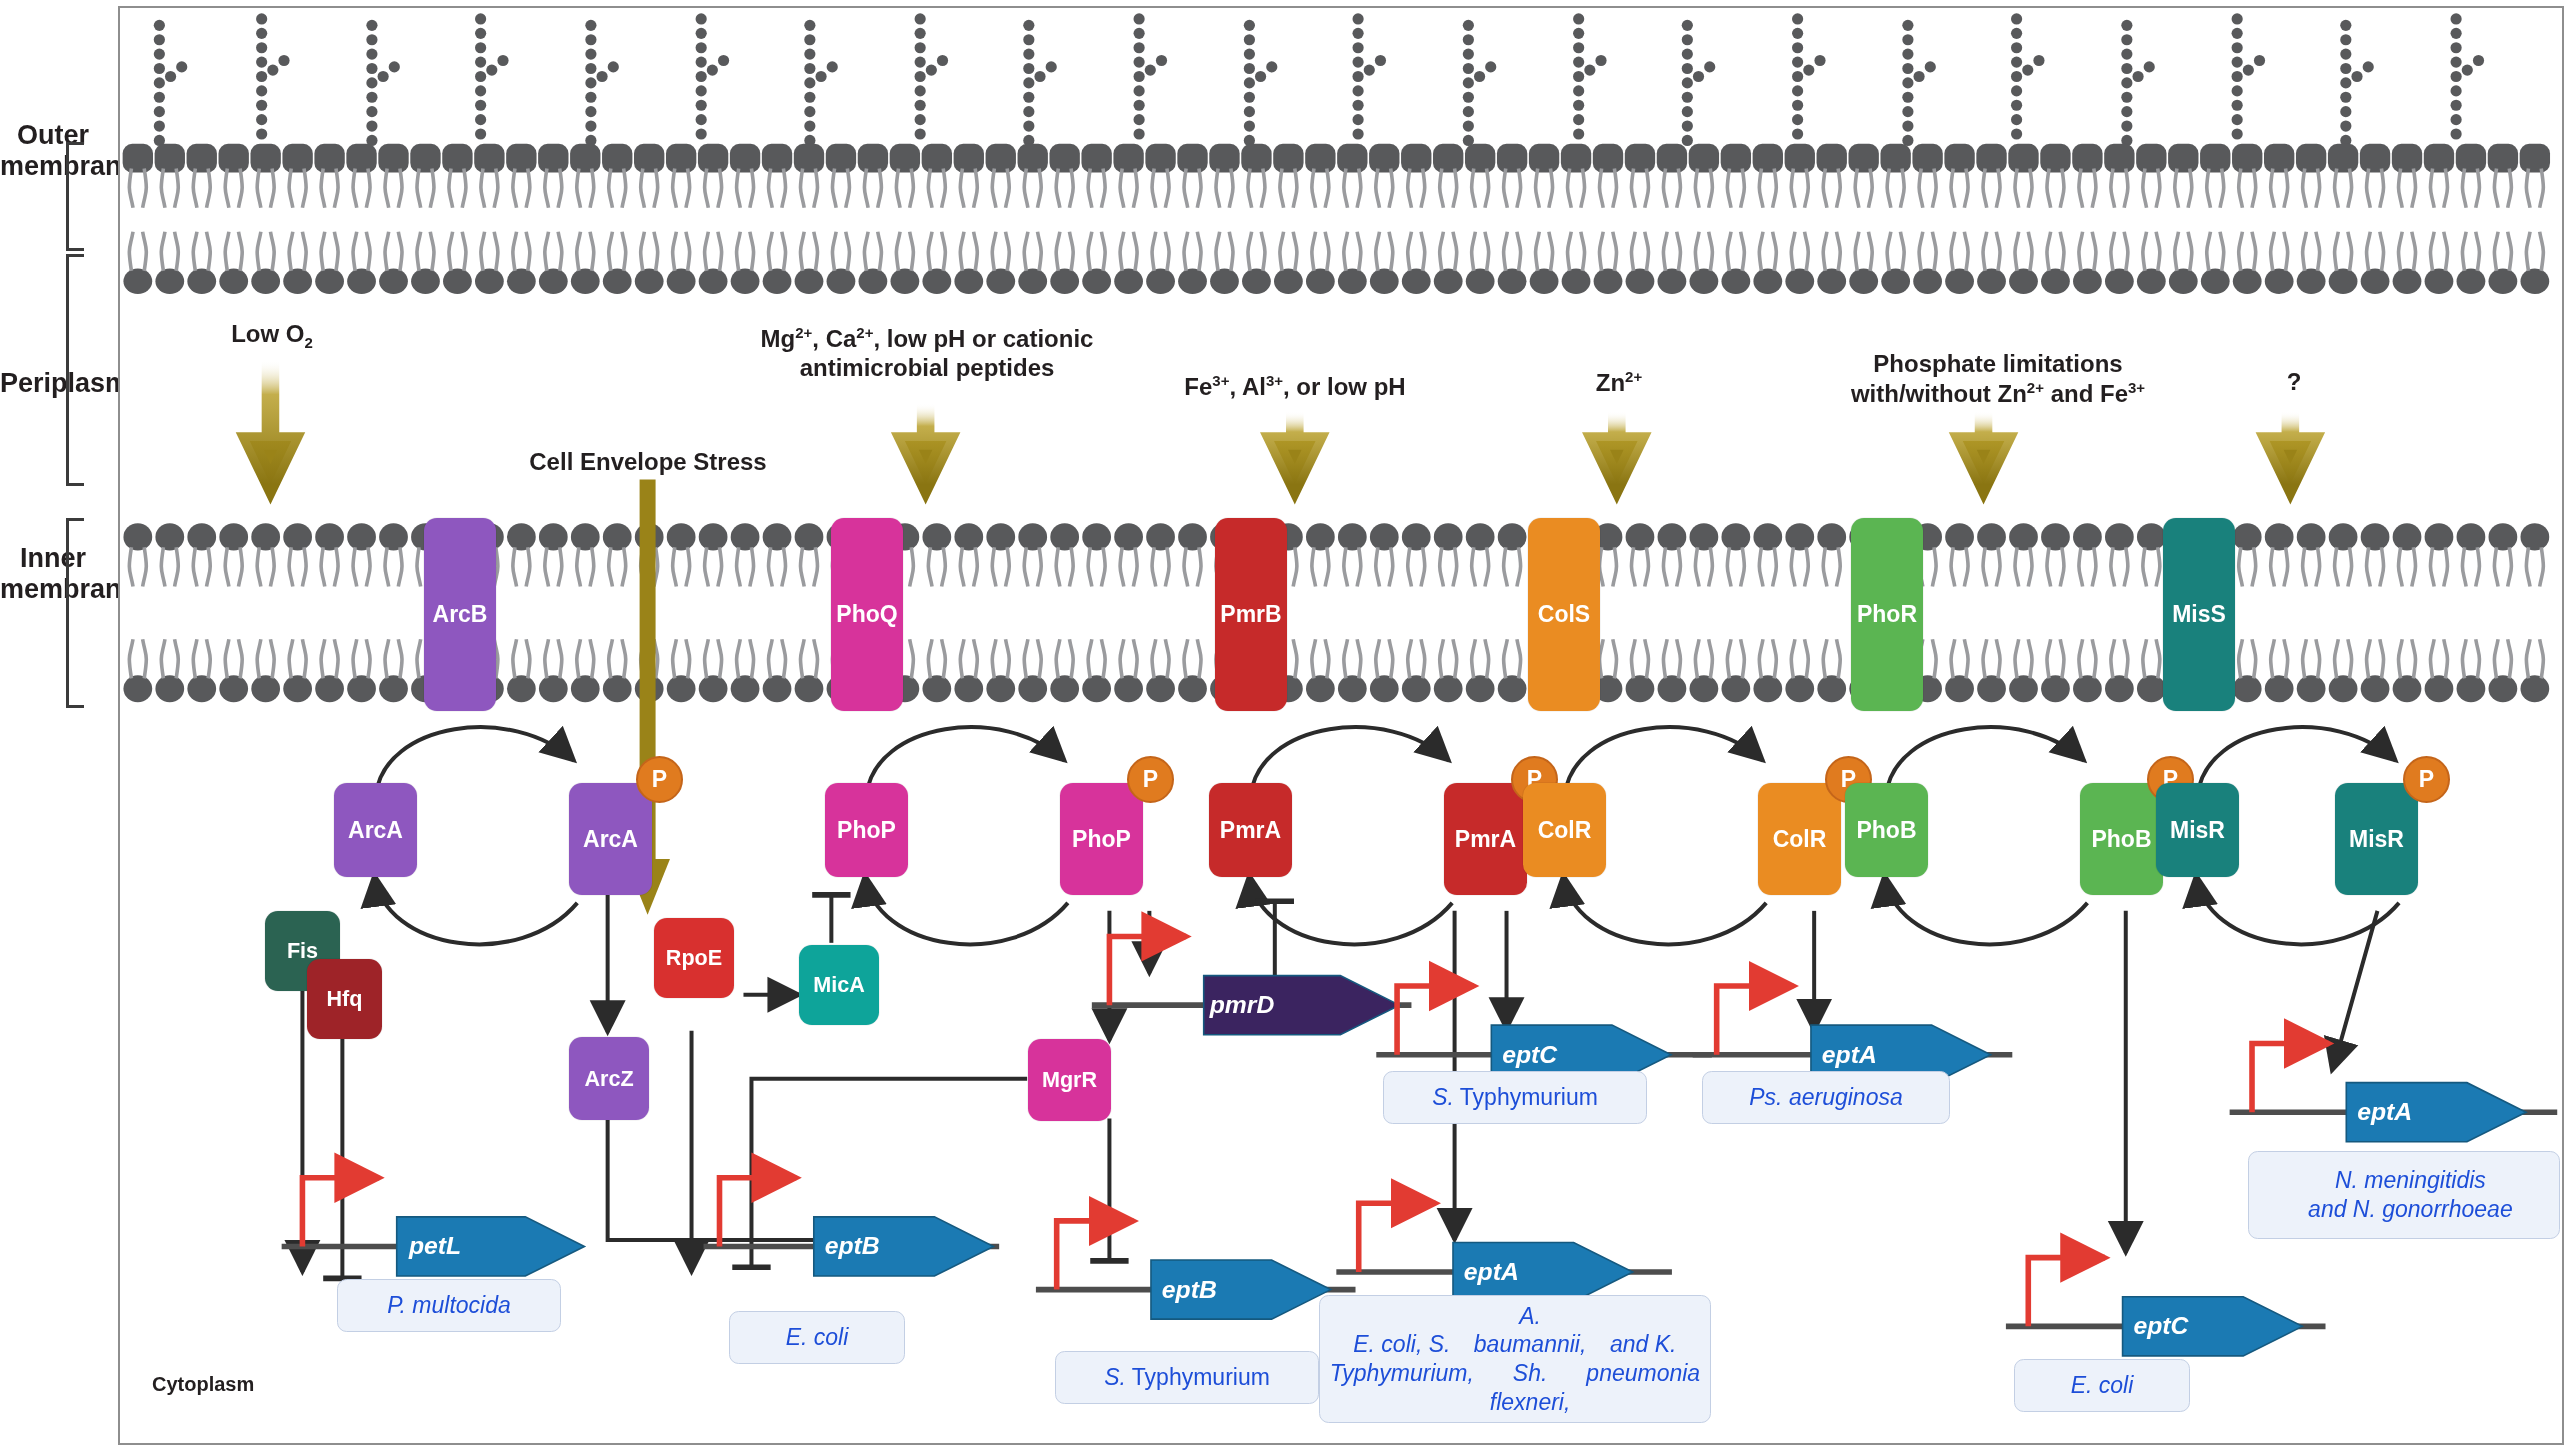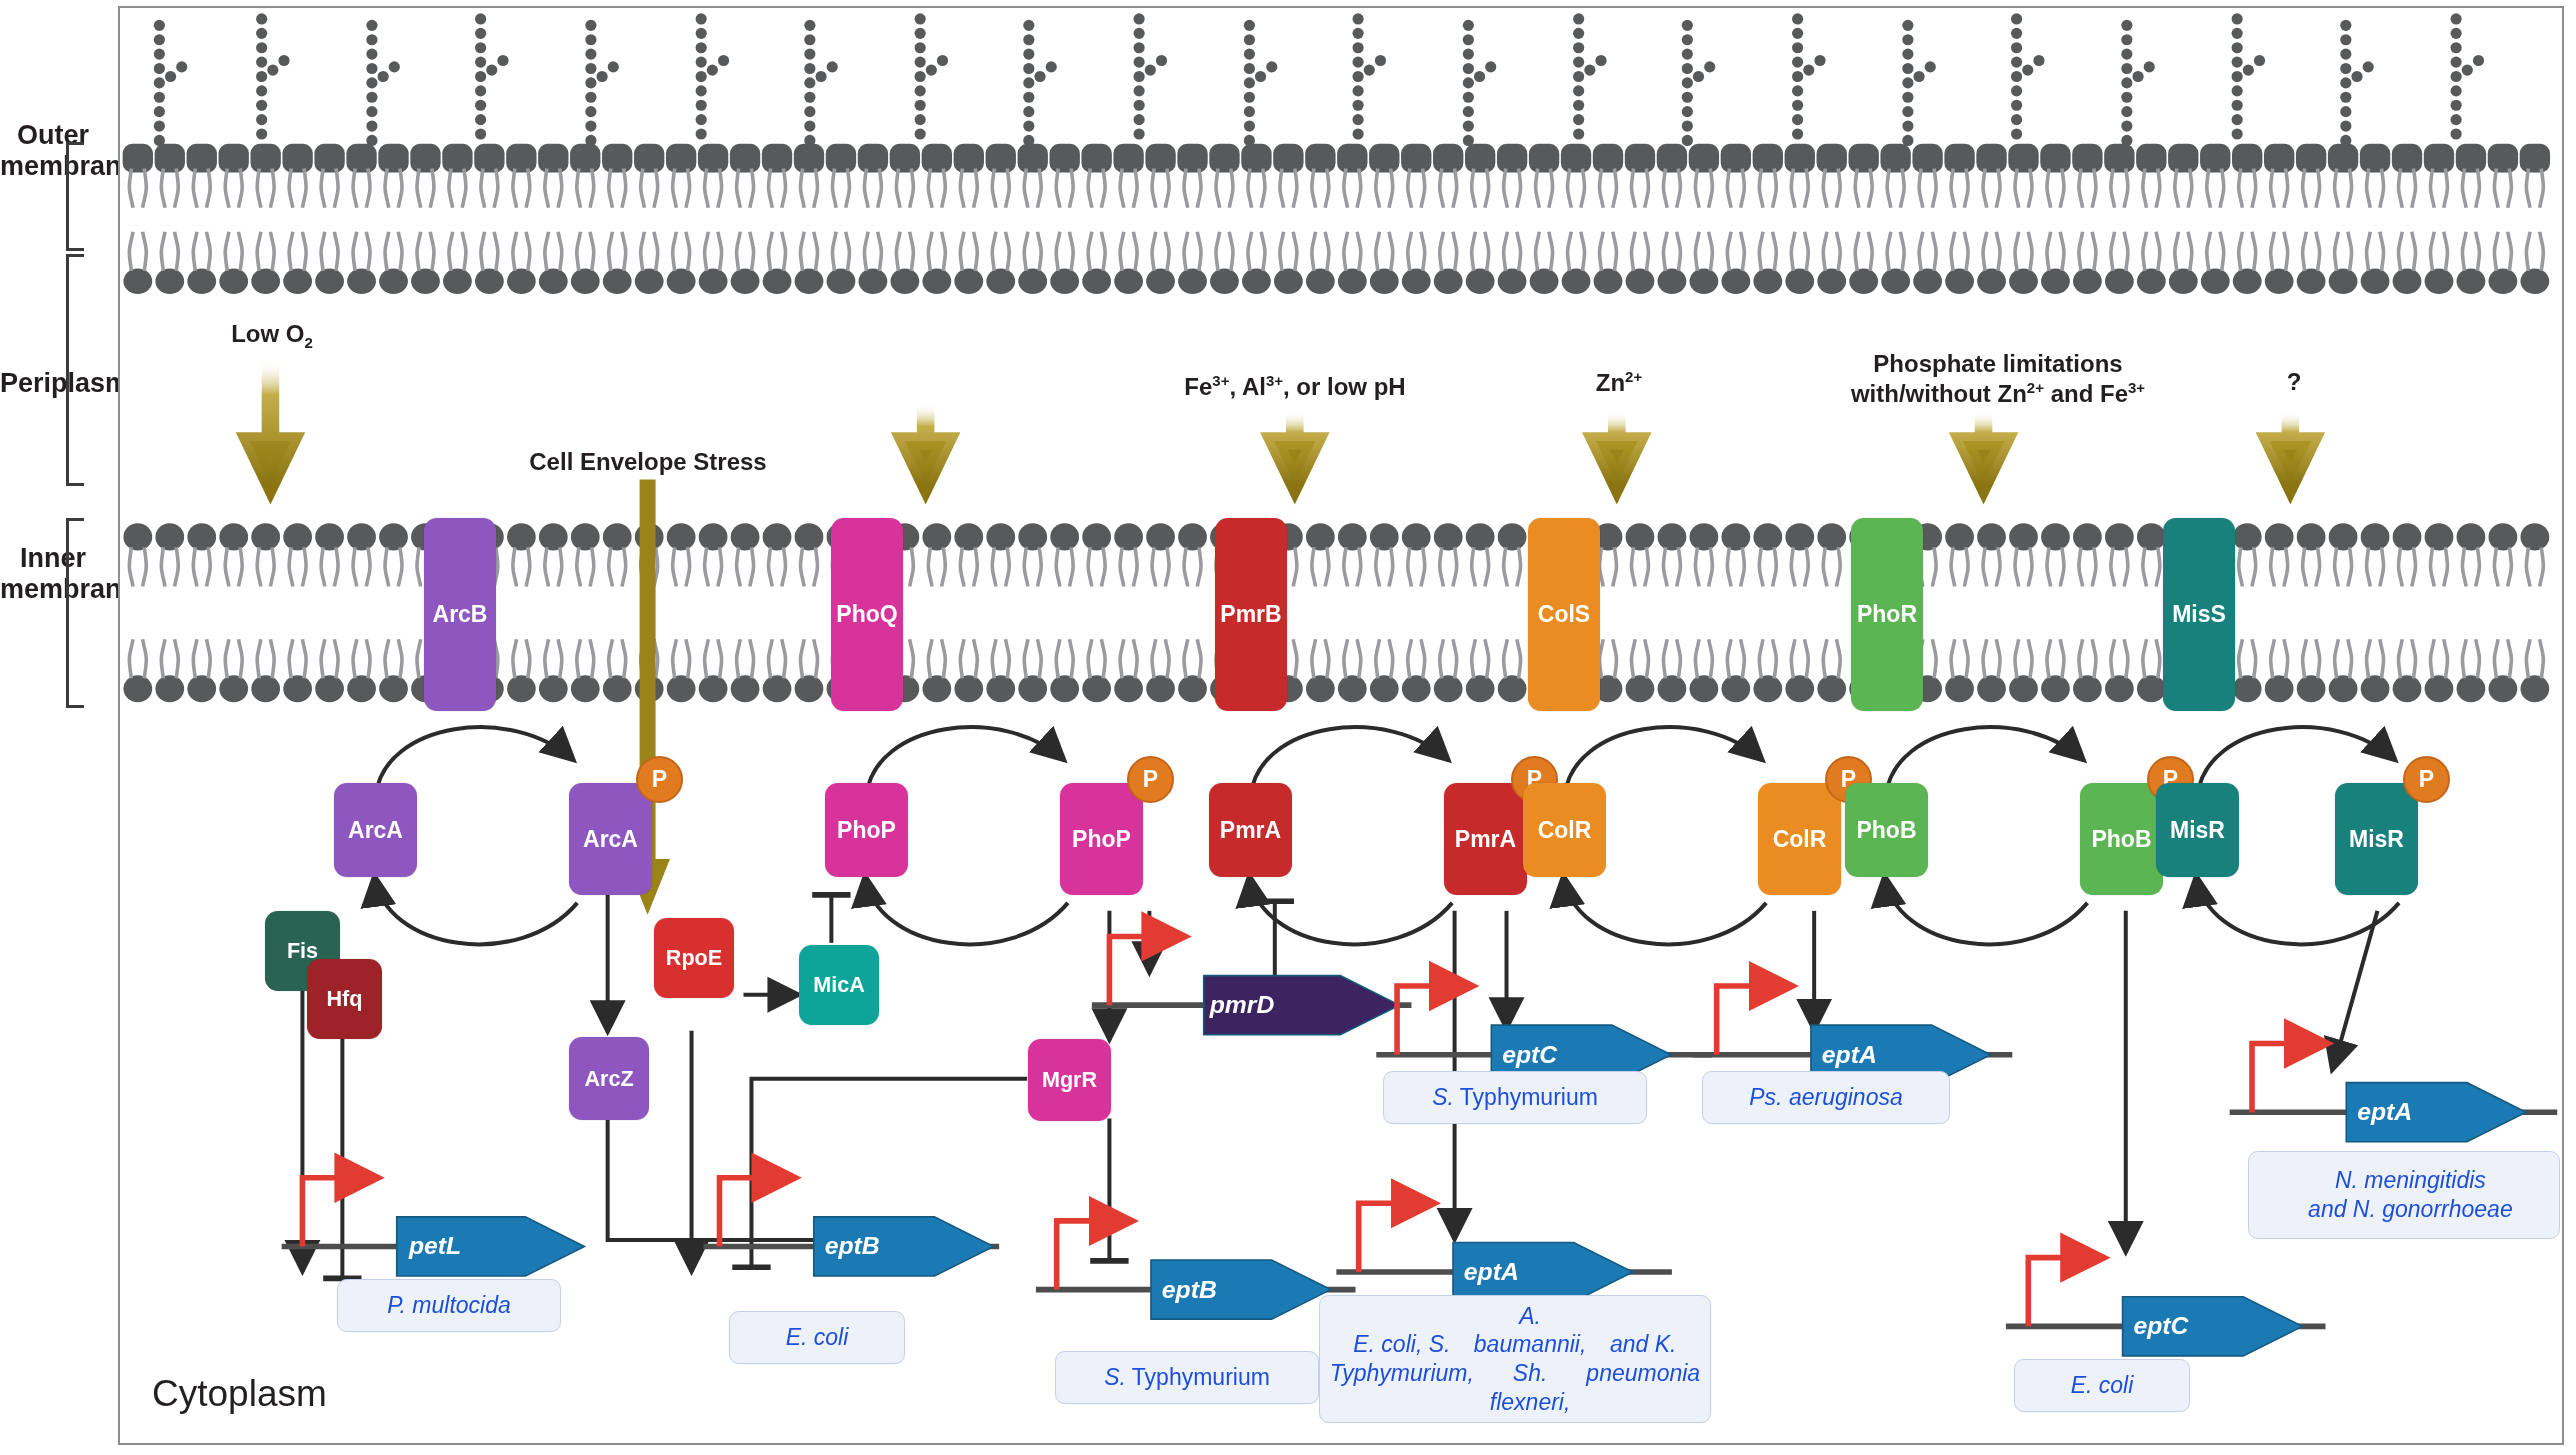--- a/index.html
+++ b/index.html
@@ -11,21 +11,21 @@
   .brk{position:absolute;border-left:3.2px solid #3b3b3b;border-top:3.2px solid #3b3b3b;border-bottom:3.2px solid #3b3b3b;box-sizing:border-box;}
   .brk:after{content:"";position:absolute;}
   .stim{position:absolute;text-align:center;font-weight:bold;font-size:24px;color:#231f20;line-height:1.2;}
   .stim sup{font-size:15px;vertical-align:super;}
   .stim sub{font-size:15px;vertical-align:sub;}
   .prot{position:absolute;border-radius:12.8px;color:#fff;font-weight:bold;display:flex;align-items:center;justify-content:center;font-size:23px;text-align:right;box-shadow:0 0 0 0.8px rgba(0,0,0,.06);}
   .prot.small{font-size:21.6px;}
   .pbadge{position:absolute;width:43px;height:43px;border-radius:50%;background:#e07b1f;border:2.4px solid #c4651a;color:#fff;font-weight:bold;font-size:23px;display:flex;align-items:center;justify-content:center;}
   .spbox{position:absolute;background:#edf2fa;border:1.6px solid #c3cfe4;border-radius:9.6px;color:#1d4ed8;font-size:23px;font-style:italic;text-align:center;display:flex;align-items:center;justify-content:center;line-height:1.25;padding:6.4px 11.2px;box-sizing:border-box;}
   .spbox .up{font-style:normal;}
-  .cyto{position:absolute;font-weight:normal;font-size:37px;color:#231f20;}
+  .cyto{position:absolute;font-weight:bold;font-size:20px;color:#231f20;}
   svg{overflow:visible;}
 </style>
 </head>
 <body>
 
 <div id="canvas">
 
   <div class="side-label" style="left:0px;top:120px;width:106px;">
     <span>Outer</span><br>
     <span>membrane</span>
@@ -98,20 +98,23 @@
     </g>
     <g id="omTop" fill="#58595b"></g>
 
   </svg>
 
   <div class="stim" style="left:144px;top:320px;width:256px;">
     Low O<sub>2</sub>
   </div>
   <div class="stim" style="left:480px;top:448px;width:336px;">
     <span>Cell Envelope Stress</span>
+  </div>
+  <div class="stim" style="left:679px;top:324px;width:496px;">
+    Mg<sup>2+</sup>, Ca<sup>2+</sup>, low pH or cationic<br>antimicrobial peptides
   </div>
   <div class="stim" style="left:1103px;top:372px;width:384px;">
     Fe<sup>3+</sup>, Al<sup>3+</sup>, or low pH
   </div>
   <div class="stim" style="left:1519px;top:368px;width:200px;">
     Zn<sup>2+</sup>
   </div>
   <div class="stim" style="left:1758px;top:350px;width:480px;">
     Phosphate limitations<br>with/without Zn<sup>2+</sup> and Fe<sup>3+</sup>
   </div>

